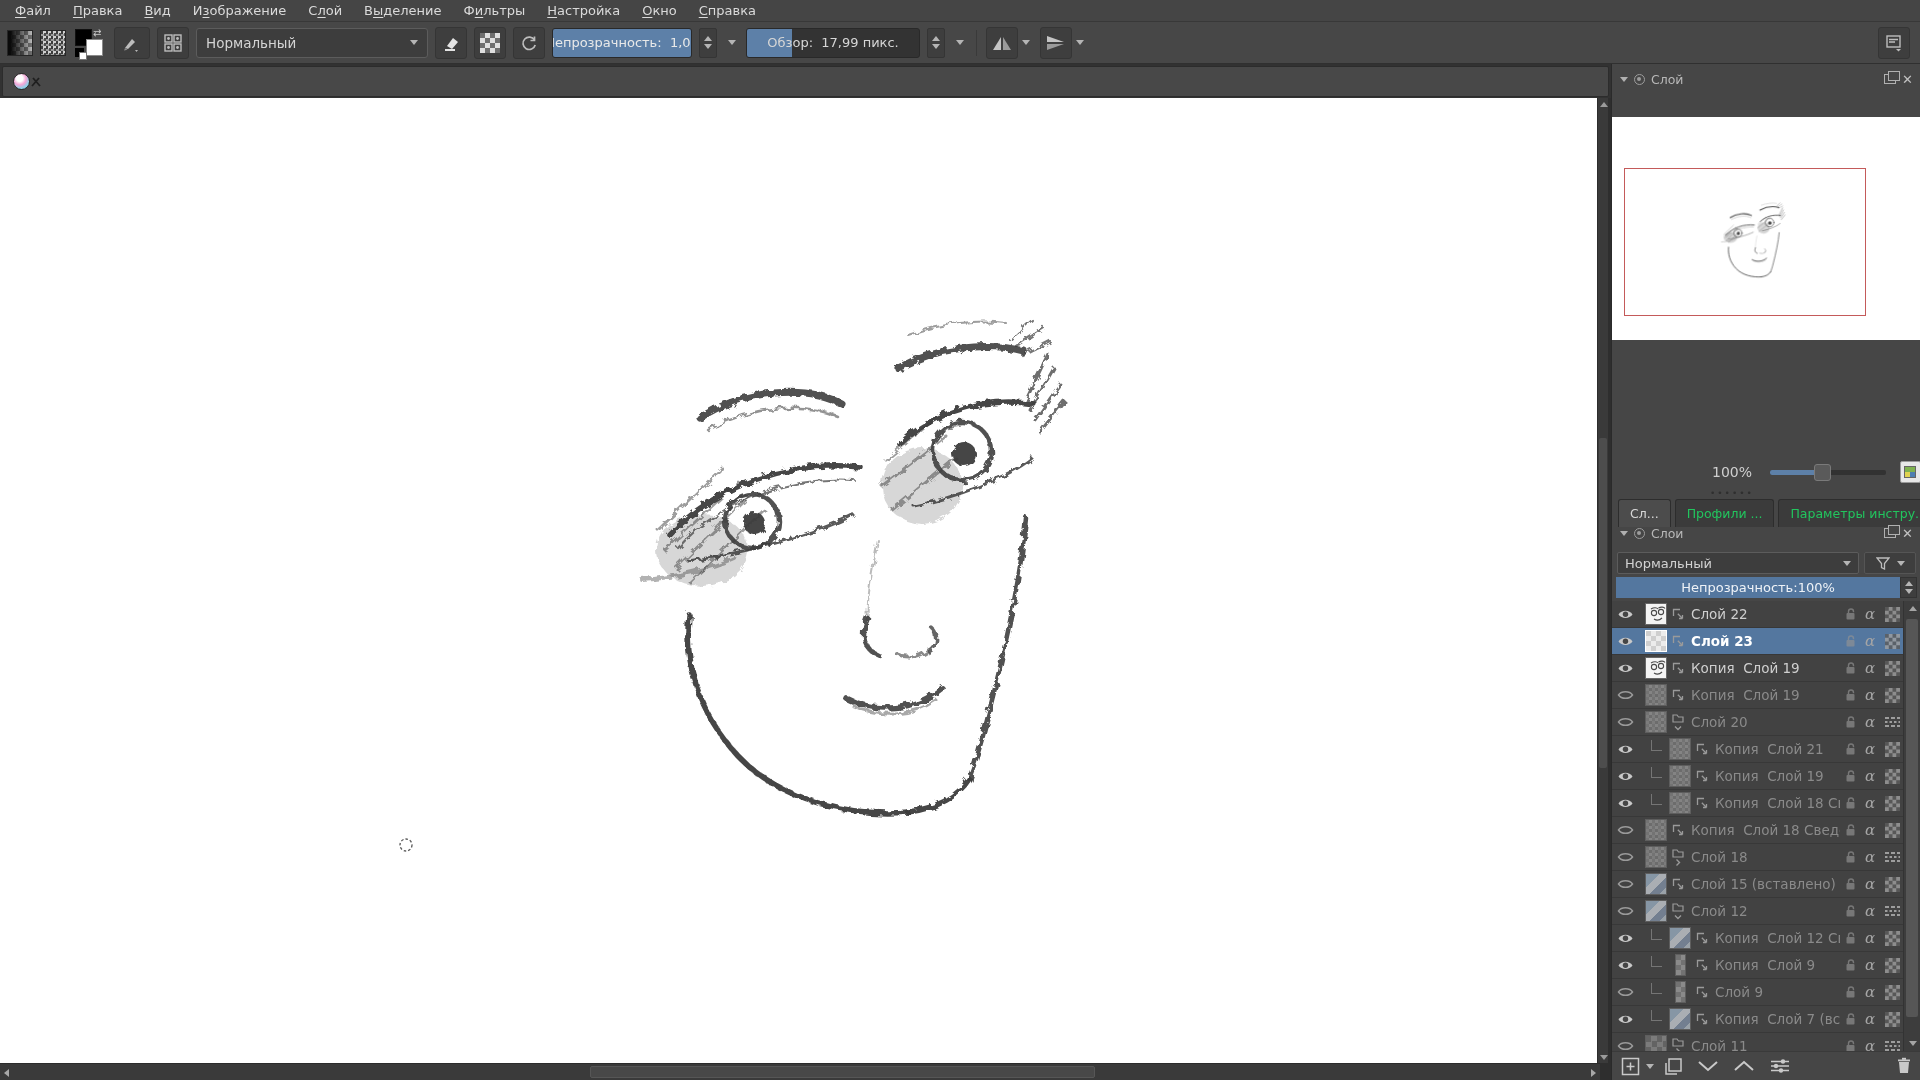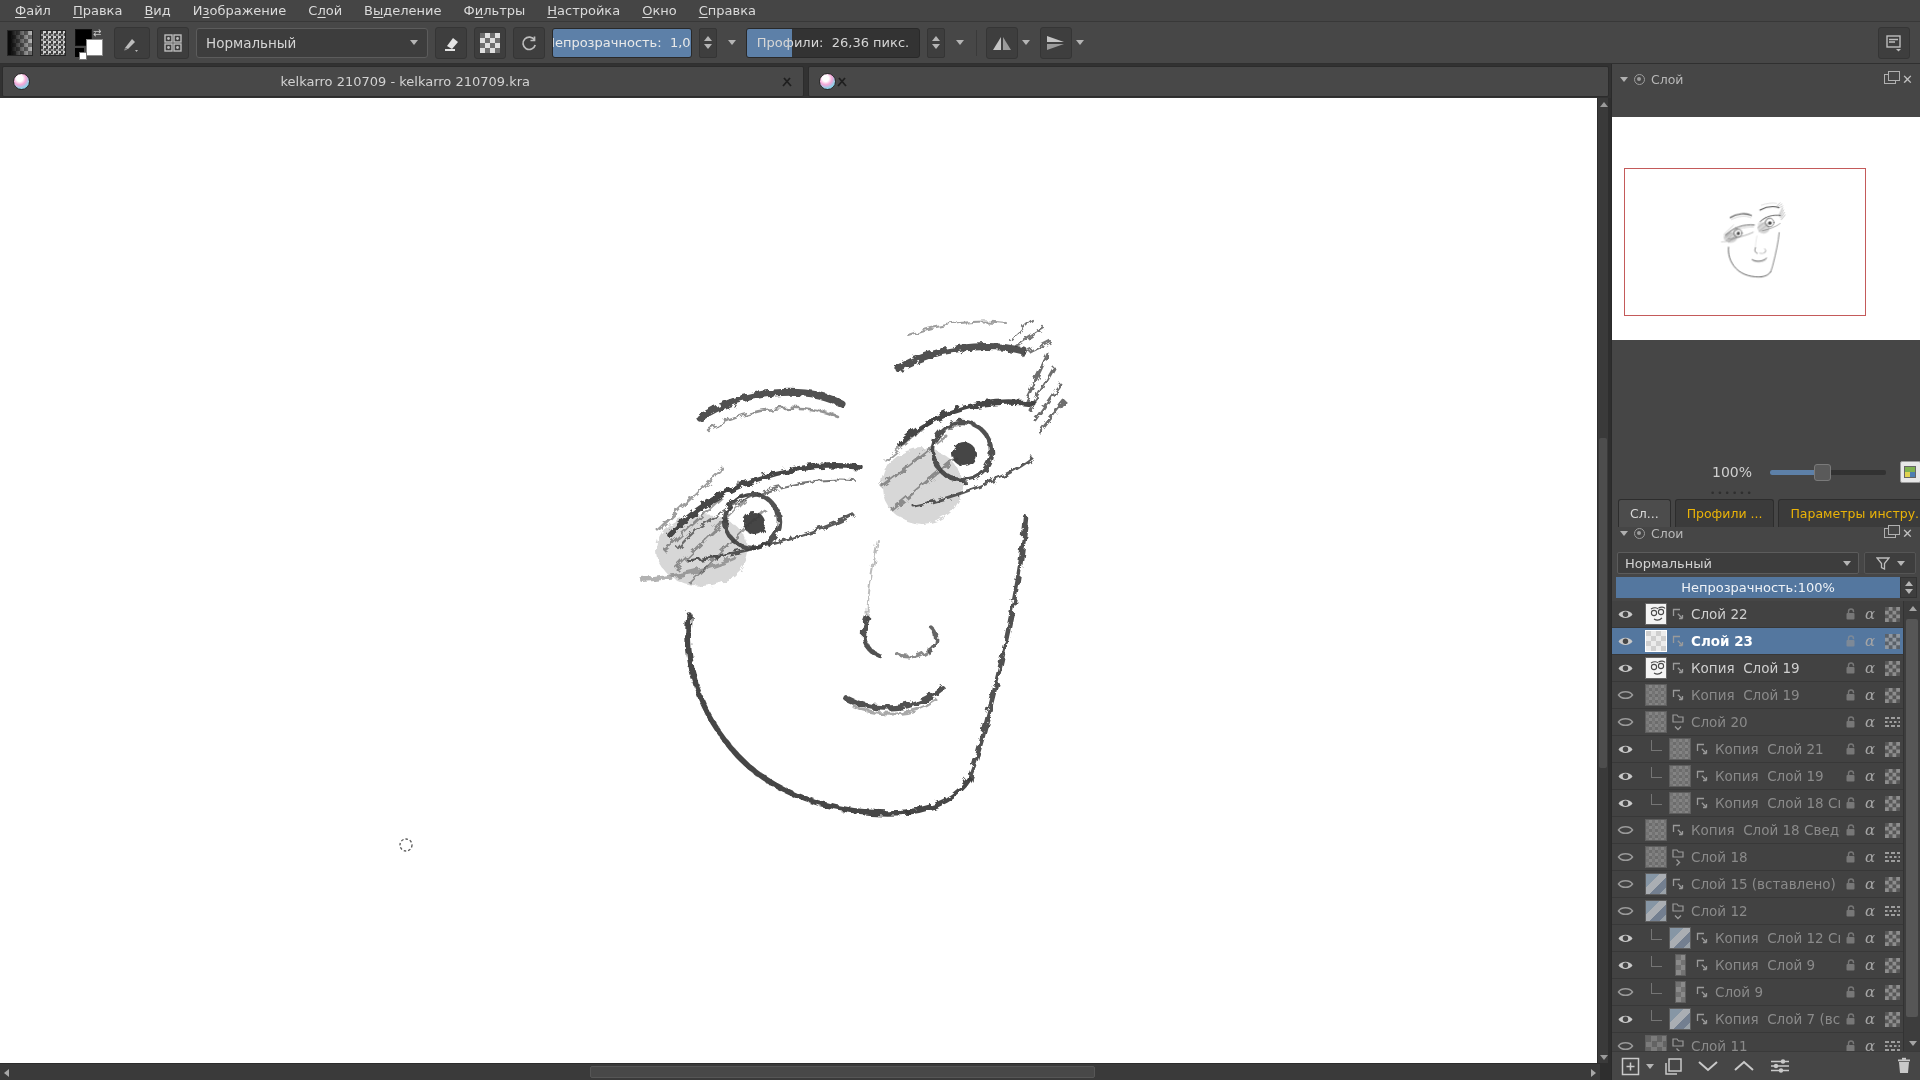--- a/index.html
+++ b/index.html
@@ -89,21 +89,21 @@
   .zslider { position:relative; margin-left:18px; width:122px; height:5px; background:#323232; border-radius:2px; }
   .zslider .zfill { position:absolute; left:0; top:0; bottom:0; width:42%; background:#5d80a8; border-radius:2px; }
   .zslider .zhandle { position:absolute; left:38%; top:-6px; width:17px; height:17px; background:#5a5a5a; border:1px solid #7a7a7a; border-radius:3px; }
   .fitbtn { margin-left:14px; width:22px; height:22px; background:#e8e8e8; border:1px solid #9a9a9a; border-radius:2px;
     display:flex; align-items:center; justify-content:center; }
   .fitglyph { width:12px; height:12px; background:conic-gradient(#7fb24f 25%, #4f7fb2 0 50%, #e0d24f 0 75%, #7fb24f 0); border:1px solid #666; }
   .dotgrip { position:absolute; left:98px; top:424px; color:#2f2f2f; font-size:9px; letter-spacing:2px; }
 
   .dtabs { position:absolute; left:0; top:433px; width:309px; height:30px; display:flex; align-items:flex-end; padding-left:6px; gap:4px; }
   .dtab { background:#3b3b3b; border:1px solid #2d2d2d; border-bottom:none; border-radius:3px 3px 0 0;
-    color:#eab308; font-size:12.5px; padding:6px 11px 6px 11px; white-space:nowrap; }
+    color:#22c55e; font-size:12.5px; padding:6px 11px 6px 11px; white-space:nowrap; }
   .dtab.active { background:#4c4c4c; color:#d8d8d8; }
 
   .blendrow { position:absolute; left:0; top:487px; width:309px; height:24px; display:flex; align-items:center; padding:0 5px; gap:5px; }
   .lblend { flex:1; height:22px; background:#3d3d3d; border:1px solid #5c5c5c; border-radius:2px;
     display:flex; align-items:center; padding:0 7px; color:#d2d2d2; font-size:13px; }
   .lblend .sp { flex:1; }
   .funnelbtn { width:52px; height:22px; background:#3e3e3e; border:1px solid #555; border-radius:2px;
     display:flex; align-items:center; justify-content:center; gap:7px; }
 
   .oprow { position:absolute; left:4px; top:513px; width:301px; height:21px; display:flex; align-items:center; }
@@ -226,21 +226,21 @@
     </div>
     <div class="spinner">
         <span class="tri-up"></span>
         <span class="tri-dn"></span>
       </div>
     <div class="drop-mini">
         <span class="dd-arrow"></span>
       </div>
     <div class="tslider" style="width:174px;color:#d6d6d6">
       <div class="fill" id="size-fill" style="width: 26%;"></div>
-      <span class="txt"><span>Профили:</span>  <span>26,36 пикс.</span></span>
+      <span class="txt"><span>Обзор:</span>  <span>17,99 пикс.</span></span>
     </div>
     <div class="spinner">
         <span class="tri-up"></span>
         <span class="tri-dn"></span>
       </div>
     <div class="drop-mini">
         <span class="dd-arrow"></span>
       </div>
     <div style="width:1px;height:26px;background:#3a3a3a;margin:0 2px"></div>
     <div class="mirror-wrap">
@@ -268,27 +268,20 @@
     <div class="tbtn overflow-btn">
       <svg class="g" width="20" height="20" viewBox="0 0 20 20">
         <rect x="3" y="3" width="13" height="11" fill="none" stroke="#bdbdbd" stroke-width="1.4"></rect>
         <path d="M5 6.5 H14 M5 9 H11" stroke="#bdbdbd" stroke-width="1.4"></path>
         <path d="M12 16 h5 l-2.5 2.5 Z" fill="#bdbdbd"></path>
       </svg>
     </div>
   </div>
 
   <div class="tabbar">
-    <div class="doctab">
-      <span class="kicon"></span>
-      <span class="title">kelkarro 210709 - kelkarro 210709.kra</span>
-      <svg class="g" width="12" height="12" viewBox="0 0 12 12">
-        <path d="M3 2 L10 10 M9 2 L2 10" stroke="#1f1f1f" stroke-width="1.8"></path>
-      </svg>
-    </div>
     <div class="doctab">
       <span class="kicon"></span>
       <svg class="g" width="12" height="12" viewBox="0 0 12 12">
         <path d="M3 2 L10 10 M9 2 L2 10" stroke="#1f1f1f" stroke-width="1.8"></path>
       </svg>
     </div>
   </div>
 
   <div class="canvas">
     <svg class="face-svg" viewBox="0 0 1597 965">

